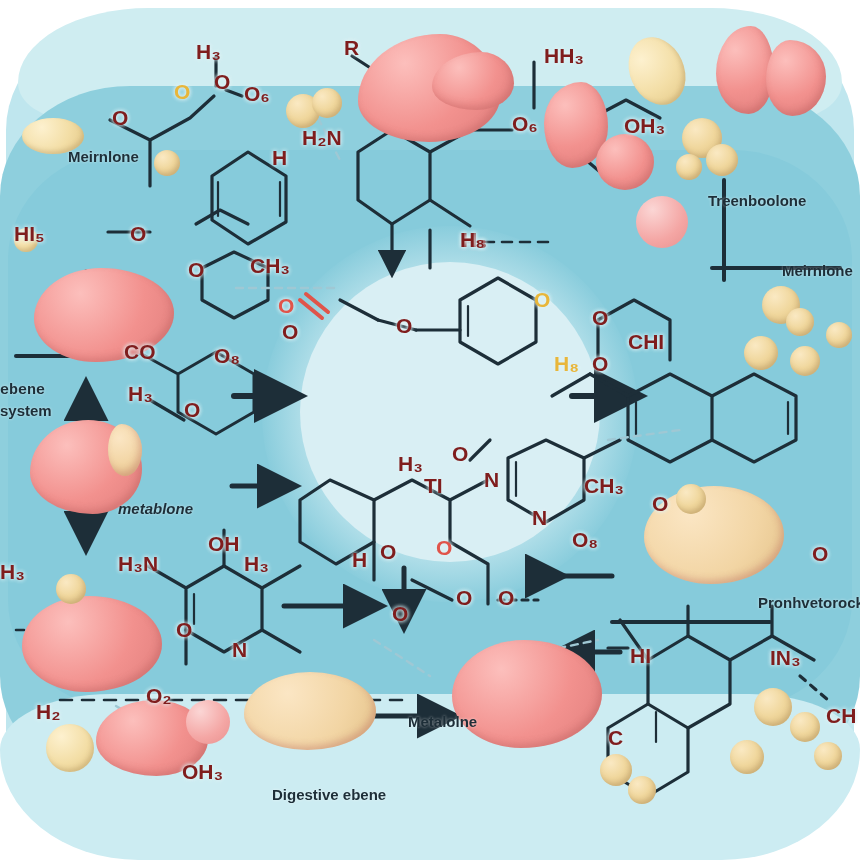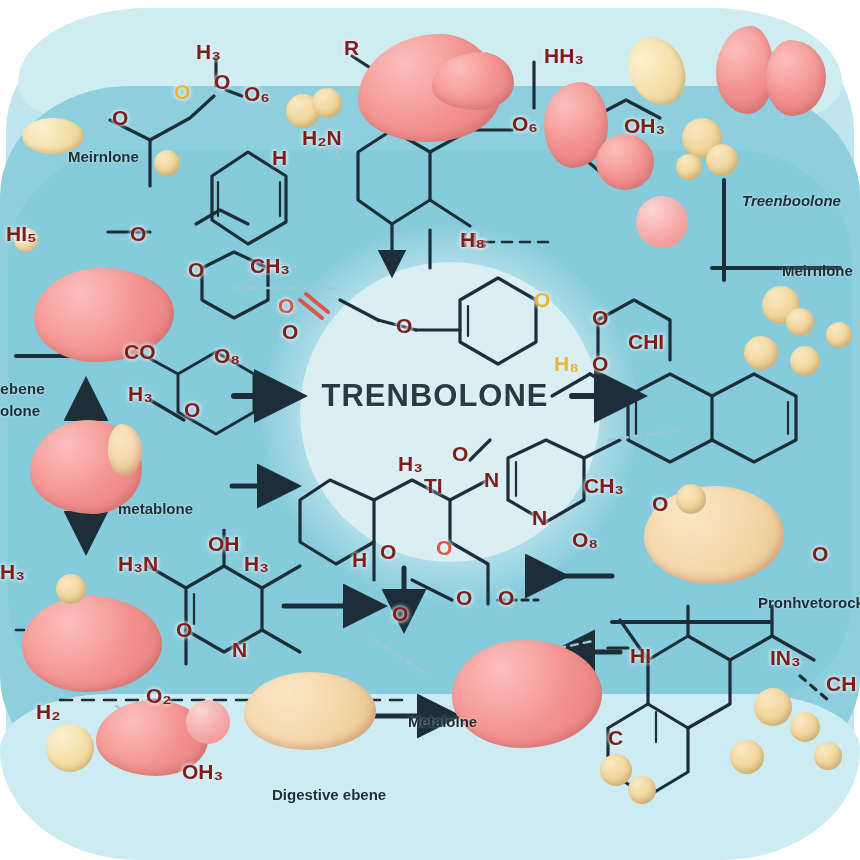--- a/index.html
+++ b/index.html
@@ -213,48 +213,47 @@
   <div class="blob" style="left:676px;top:484px;width:30px;height:30px;"></div>
   <div class="blob" style="left:754px;top:688px;width:38px;height:38px;"></div>
   <div class="blob" style="left:790px;top:712px;width:30px;height:30px;"></div>
   <div class="blob" style="left:814px;top:742px;width:28px;height:28px;"></div>
   <div class="blob" style="left:730px;top:740px;width:34px;height:34px;"></div>
   <div class="blob" style="left:600px;top:754px;width:32px;height:32px;"></div>
   <div class="blob" style="left:628px;top:776px;width:28px;height:28px;"></div>
   <div class="blob" style="left:56px;top:574px;width:30px;height:30px;"></div>
   <div class="blob" style="left:154px;top:150px;width:26px;height:26px;"></div>
 
-  <div class="title">TRENBOLONE</div>
 
   <div id="labels">
       <div class="lbl" style="left: 68px; top: 148px;">Meirnlone</div>
-      <div class="lbl" style="left: 742px; top: 192px; font-style: italic;">Treenboolone</div>
+      <div class="lbl" style="left: 708px; top: 192px;">Treenboolone</div>
       <div class="lbl" style="left: 782px; top: 262px;">Meirnlone</div>
       <div class="lbl" style="left: 0px; top: 382px; font-family: Liberation Mono, monospace;">ebene</div>
-      <div class="lbl" style="left: 0px; top: 402px;">olone</div>
-      <div class="lbl" style="left: 118px; top: 500px;">metablone</div>
+      <div class="lbl" style="left: 0px; top: 402px;">system</div>
+      <div class="lbl" style="left: 118px; top: 500px; font-style: italic;">metablone</div>
       <div class="lbl" style="left: 758px; top: 594px;">Pronhvetorock</div>
       <div class="lbl" style="left: 408px; top: 713px;">Metalolne</div>
       <div class="lbl" style="left: 272px; top: 786px;">Digestive ebene</div>
     </div>
 
   <div id="atoms">
       <div class="atom" style="left: 196px; top: 40px;">H₃</div>
       <div class="atom" style="left: 214px; top: 70px;">O</div>
       <div class="atom yel" style="left: 174px; top: 80px;">O</div>
       <div class="atom" style="left: 244px; top: 82px;">O₆</div>
       <div class="atom" style="left: 112px; top: 106px;">O</div>
       <div class="atom" style="left: 344px; top: 36px;">R</div>
       <div class="atom" style="left: 544px; top: 44px;">HH₃</div>
       <div class="atom" style="left: 512px; top: 112px;">O₆</div>
       <div class="atom" style="left: 624px; top: 114px;">OH₃</div>
       <div class="atom" style="left: 302px; top: 126px;">H₂N</div>
       <div class="atom" style="left: 272px; top: 146px;">H</div>
       <div class="atom" style="left: 130px; top: 222px;">O</div>
-      <div class="atom" style="left: 6px; top: 222px;">HI₅</div>
+      <div class="atom" style="left: 14px; top: 222px;">HI₅</div>
       <div class="atom" style="left: 462px; top: 228px;">H₈</div>
       <div class="atom" style="left: 250px; top: 254px;">CH₃</div>
       <div class="atom" style="left: 188px; top: 258px;">O</div>
       <div class="atom red" style="left: 278px; top: 294px;">O</div>
       <div class="atom" style="left: 282px; top: 320px;">O</div>
       <div class="atom" style="left: 124px; top: 340px;">CO</div>
       <div class="atom" style="left: 214px; top: 344px;">O₈</div>
       <div class="atom" style="left: 128px; top: 382px;">H₃</div>
       <div class="atom" style="left: 184px; top: 398px;">O</div>
       <div class="atom" style="left: 396px; top: 314px;">O</div>
@@ -283,17 +282,17 @@
       <div class="atom" style="left: 208px; top: 532px;">OH</div>
       <div class="atom" style="left: 244px; top: 552px;">H₃</div>
       <div class="atom" style="left: 176px; top: 618px;">O</div>
       <div class="atom" style="left: 232px; top: 638px;">N</div>
       <div class="atom" style="left: 0px; top: 560px;">H₃</div>
       <div class="atom" style="left: 36px; top: 692px; margin-top: 8px;">H₂</div>
       <div class="atom" style="left: 146px; top: 684px;">O₂</div>
       <div class="atom" style="left: 182px; top: 760px;">OH₃</div>
       <div class="atom" style="left: 630px; top: 644px;">HI</div>
       <div class="atom" style="left: 770px; top: 646px;">IN₃</div>
-      <div class="atom" style="left: 826px; top: 672px;">CH</div>
+      <div class="atom" style="left: 826px; top: 704px;">CH</div>
       <div class="atom" style="left: 608px; top: 726px;">C</div>
     </div>
 
 </div>
 
 </body></html>

